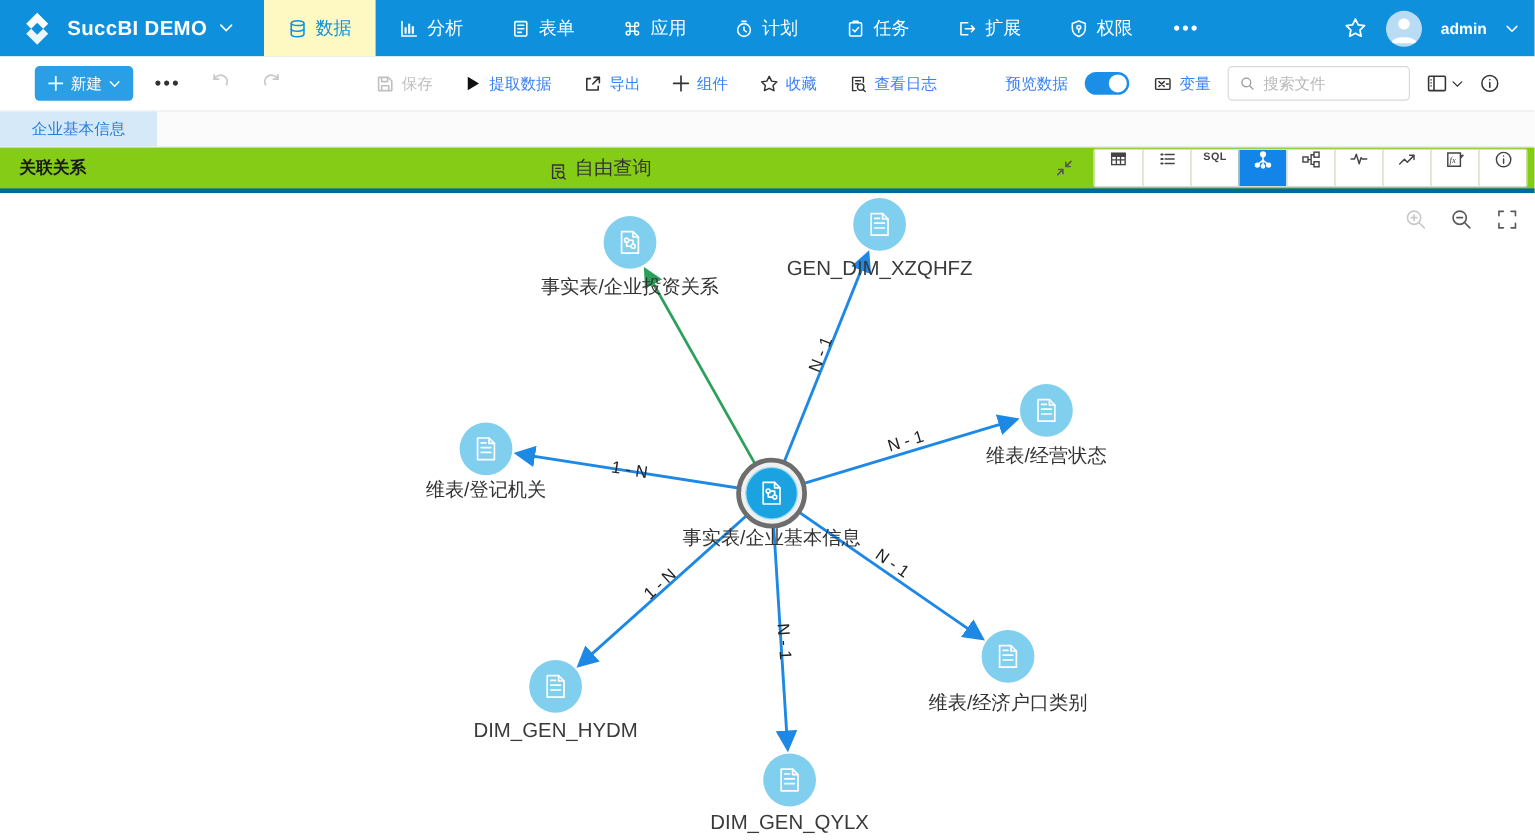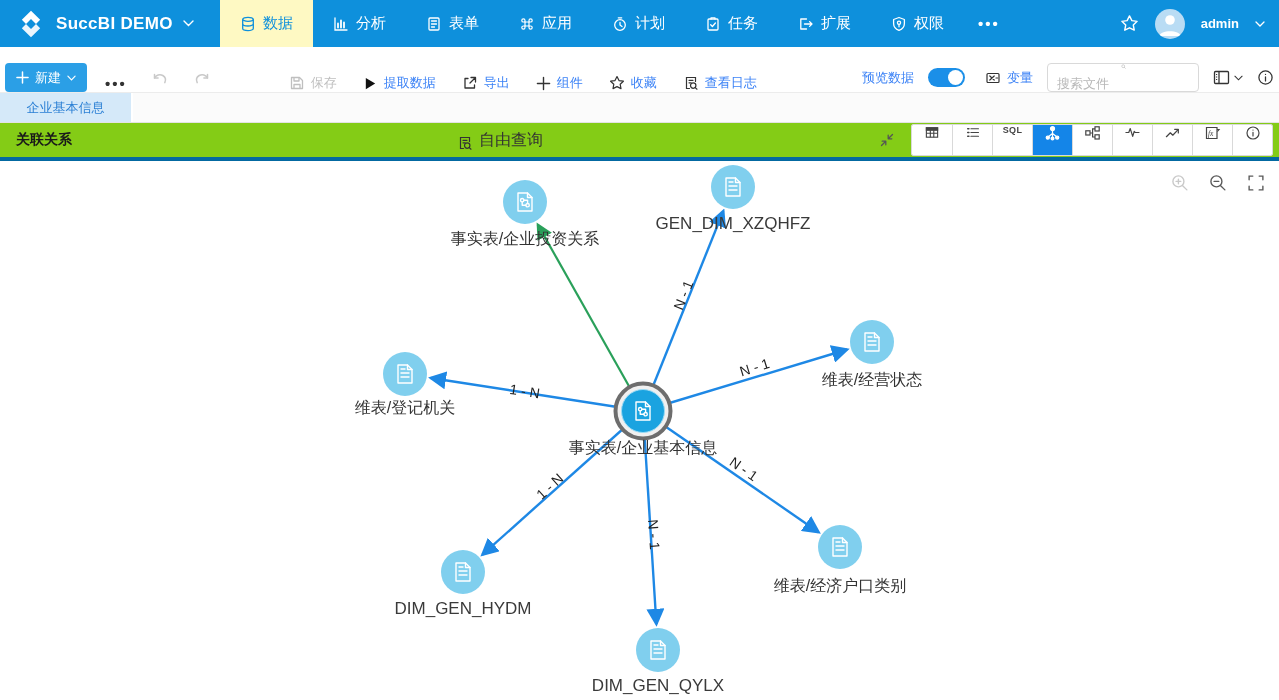--- a/index.html
+++ b/index.html
@@ -14,32 +14,32 @@
   .chev { display:inline-block; }
   .topnav { display:flex; align-items:stretch; }
   .nav-item { display:flex; align-items:center; gap:7px; padding:0 20px; font-size:15px; cursor:pointer; white-space:nowrap; }
   .nav-item.active { background:#fef9c3; color:#0e90dc; }
   .nav-overflow { display:flex; align-items:center; padding:0 14px; font-size:15px; font-weight:bold; letter-spacing:2px; cursor:pointer; }
   .topbar-right { margin-left:auto; display:flex; align-items:center; gap:16px; padding-right:14px; }
   .avatar { width:30px; height:30px; border-radius:50%; background:#b9dcf4; display:flex; align-items:center; justify-content:center; overflow:hidden; }
   .admin-name { font-size:13px; font-weight:bold; }
 
   
-  .toolbar { height:45px; display:flex; align-items:flex-end; padding:0 5px; background:#fff; }
+  .toolbar { height:45px; display:flex; align-items:center; padding:0 29px; background:#fff; }
   .btn-new { height:29px; background:#2b9fe6; color:#fff; border:none; border-radius:4px; padding:0 11px; font-size:13px; display:flex; align-items:center; gap:6px; cursor:pointer; font-family:inherit; }
   .tb-more { margin-left:18px; font-size:15px; font-weight:bold; letter-spacing:2px; color:#333; cursor:pointer; }
   .tb-undo { margin-left:24px; } .tb-redo { margin-left:22px; }
   .disabled-ic { color:#c9c9c9; }
   .tb-mid { display:flex; align-items:center; gap:26px; margin-left:78px;font-family:Liberation Serif, serif; }
   .tool-item { display:flex; align-items:center; gap:6px; font-size:13px; color:#3b82f6; cursor:pointer; white-space:nowrap; }
   .tool-item.disabled { color:#bfbfbf; cursor:default; }
   .tb-right { margin-left:auto; display:flex; align-items:center; gap:14px; }
   .toggle { width:37px; height:19px; border-radius:10px; background:#1b8fe8; position:relative; cursor:pointer; }
   .toggle .knob { position:absolute; top:2px; right:2px; width:15px; height:15px; border-radius:50%; background:#fff; }
-  .search-box { display:flex; align-items:center; gap:7px; width:152px; height:29px; border:1px solid #d9d9d9; border-radius:4px; padding:0 9px; color:#b0b0b0;flex-direction:column; }
+  .search-box { display:flex; align-items:center; gap:7px; width:152px; height:29px; border:1px solid #d9d9d9; border-radius:4px; padding:0 9px; color:#b0b0b0; }
   .search-box input { border:none; outline:none; width:100%; font-size:13px; color:#333; font-family:inherit; }
   .search-box input::placeholder { color:#b8b8b8; }
   .layout-btn { display:flex; align-items:center; gap:4px; color:#333; cursor:pointer; }
 
   
   .tabstrip { height:31px; background:#fbfbfb; border-top:1px solid #ececec; border-bottom:1px solid #e3e3e3; display:flex; }
   .tab { width:133px; background:#d5e9f9; color:#2a7fd4; font-size:13px; display:flex; align-items:center; justify-content:center; border-right:2px solid #fff; cursor:pointer; }
 
   
   .relationbar { height:38px; border-bottom:4px solid #0369a1; position:relative; display:flex; align-items:center; background:#84cc16; }

